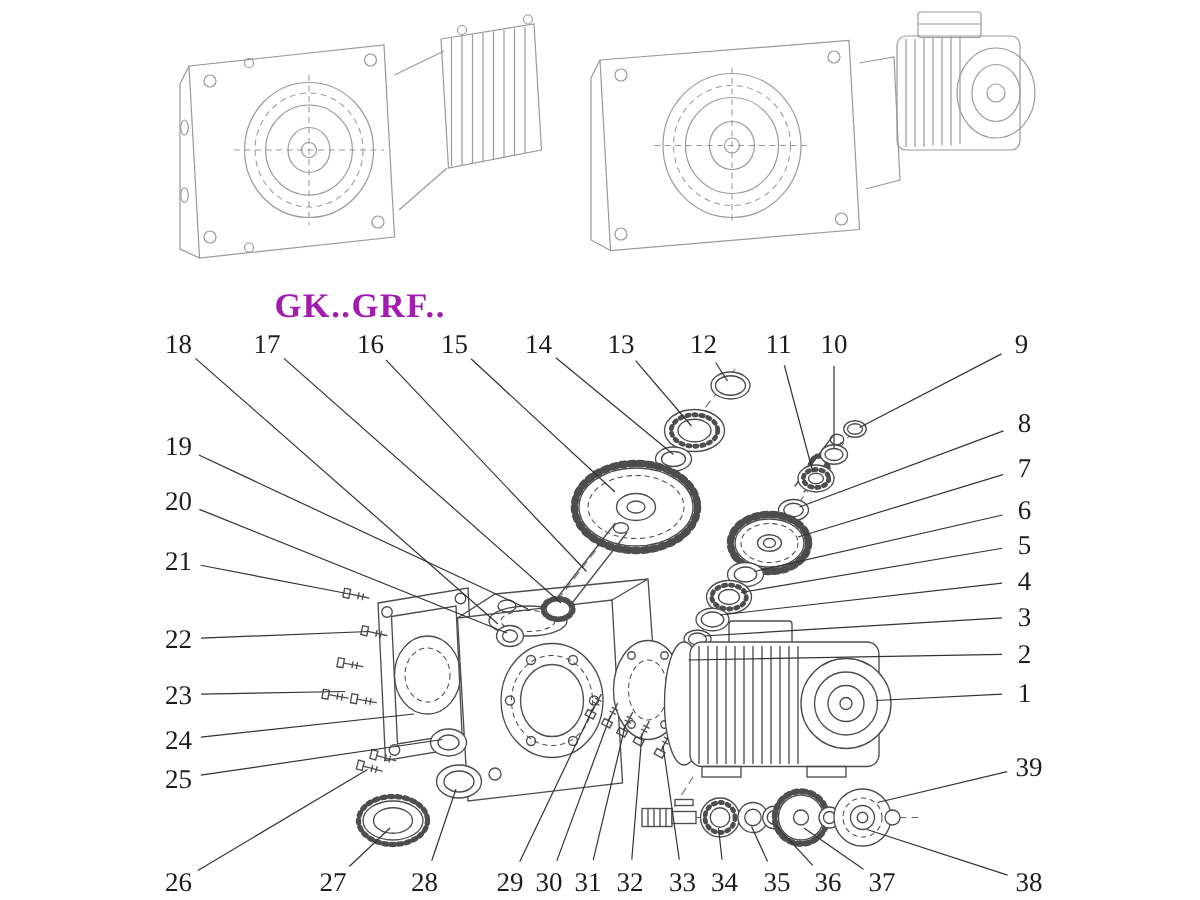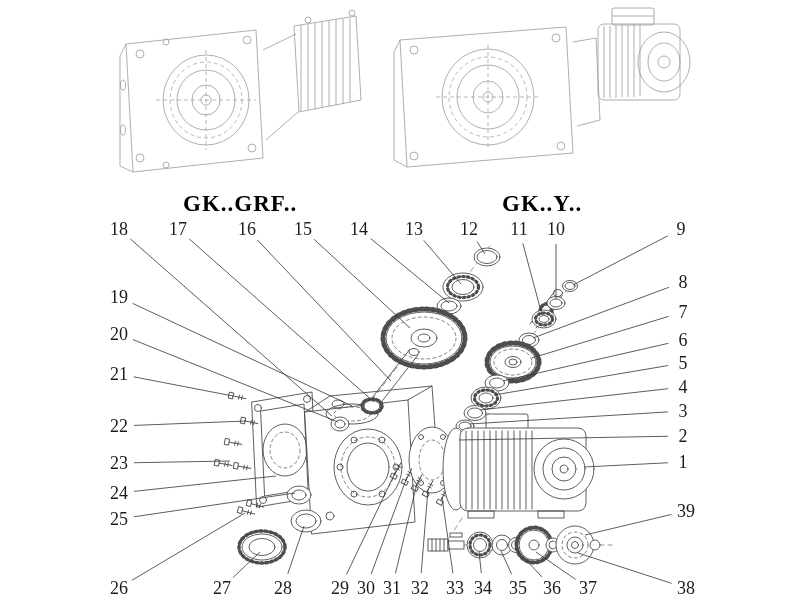--- a/index.html
+++ b/index.html
@@ -15,21 +15,21 @@
   .part{stroke:var(--part-line,#4d4d4d);stroke-width:0.9;fill:none;stroke-linecap:round;}
   .part .solid{fill:#fff;}
   .part .dash{stroke-dasharray:3 3;stroke-width:0.7;}
   .dashaxis{stroke:#6a6a6a;stroke-width:0.7;fill:none;stroke-dasharray:5 4;}
   .teeth{stroke-dasharray:2.5 3.5;stroke-width:5;}
   .teeth-sm{stroke-dasharray:2 2.5;stroke-width:3.5;}
   .teeth-c{stroke-dasharray:2.5 3;stroke-width:4;}
   .teeth-c2{stroke-dasharray:2 3;stroke-width:3.5;}
   .balls{stroke-dasharray:1.5 3.2;stroke-width:3.2;}
   .variant-label{
-    position:absolute;font-weight:bold;font-size:23px;letter-spacing:1px;color:#000000;
+    position:absolute;font-weight:bold;font-size:23px;letter-spacing:1px;color:#a21caf;
     white-space:nowrap;
   }
   #label-gkgrf{left:183px;top:191px;}
   #label-gky{left:502px;top:191px;}
   .callout-num{
     font-family:"Liberation Serif", serif;font-size:18px;
     fill:var(--callout-text,#1c1c1c);text-anchor:middle;dominant-baseline:central;
   }
   .leader{stroke:var(--leader-line,#333);stroke-width:0.8;}
 </style>
@@ -365,15 +365,14 @@
       <text x="552" y="588" class="callout-num">36</text>
       <line x1="575.6671171253433" y1="579.4618503175453" x2="536" y2="552" class="leader"></line>
       <text x="588" y="588" class="callout-num">37</text>
       <line x1="671.7306101716508" y1="583.3756607037757" x2="578" y2="553" class="leader"></line>
       <text x="686" y="588" class="callout-num">38</text>
       <line x1="671.4063578944656" y1="514.4677961438894" x2="585" y2="535" class="leader"></line>
       <text x="686" y="511" class="callout-num">39</text>
     </svg>
 
   <div class="variant-label" id="label-gkgrf">GK..GRF..</div>
-  <div class="variant-label" id="label-gky">GK..Y..</div>
 
 </div>
 
 </body></html>

